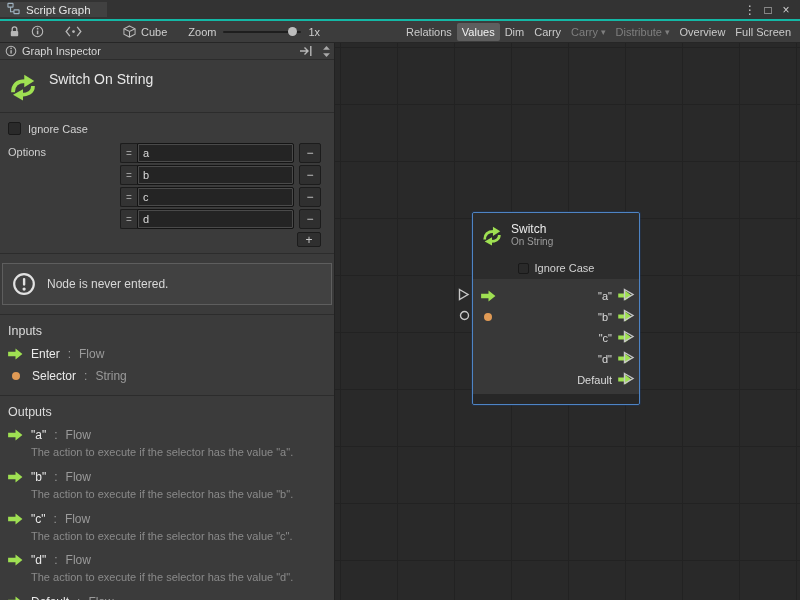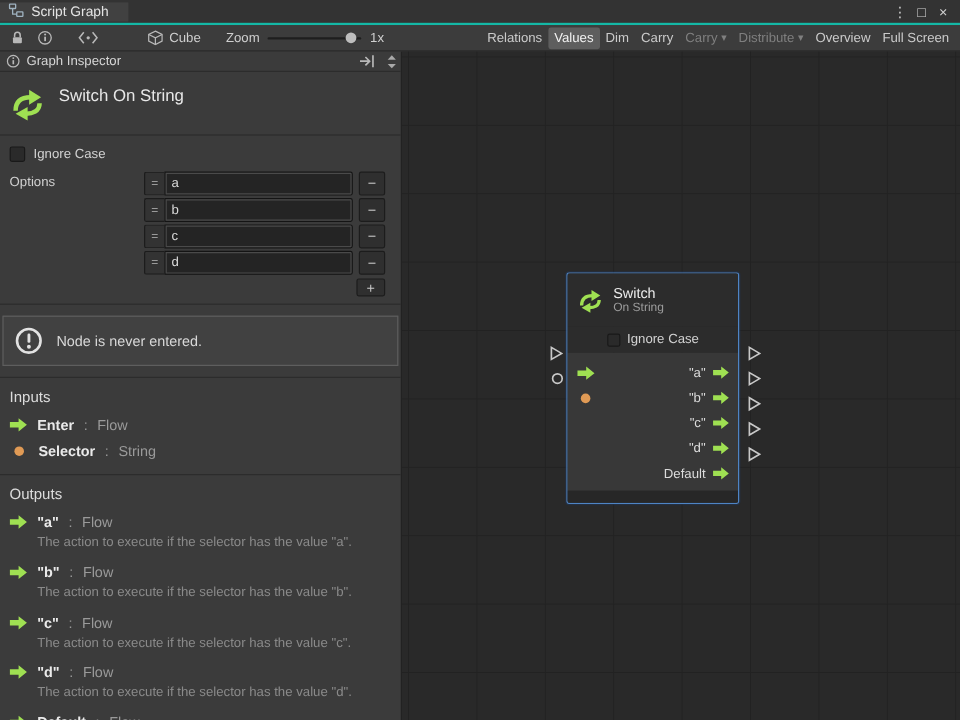--- a/index.html
+++ b/index.html
@@ -45,33 +45,33 @@
   .opt-row{display:flex;align-items:stretch;height:20px;margin-bottom:2px}
   .opt-handle{width:17px;display:flex;align-items:center;justify-content:center;color:#9a9a9a;background:#333;border:1px solid #1c1c1c;border-right:none;border-radius:2px 0 0 2px;font-size:10px}
   .opt-input{flex:1;min-width:0;background:#242424;border:1px solid #141414;outline:1px solid #4a4a4a;outline-offset:-2px;color:#dadada;font-family:inherit;font-size:11px;padding:0 5px;border-radius:0 2px 2px 0}
   .opt-minus{width:22px;margin-left:5px;background:#2f2f2f;border:1px solid #1c1c1c;border-radius:2px;color:#c8c8c8;display:flex;align-items:center;justify-content:center;font-size:12px}
   .opt-add-row{display:flex;justify-content:flex-end;margin-top:3px}
   .opt-add{width:24px;height:15px;background:#2f2f2f;border:1px solid #1c1c1c;border-radius:2px;color:#c8c8c8;display:flex;align-items:center;justify-content:center;font-size:12px}
   .warn-wrap{padding:9px 2px}
   .warn-box{border:1px solid #5e5e5e;background:#414141;display:flex;align-items:center;gap:11px;padding:8px 9px;min-height:40px;color:#d8d8d8;font-size:12px}
   .section-header{padding:9px 8px 5px;color:#dcdcdc;font-size:12.5px;font-weight:400}
   .port-item{display:flex;align-items:center;gap:8px;padding:4px 8px;font-size:12px}
-  .port-name{font-weight:700;color:#eaeaea}
+  .port-name{font-weight:400;color:#eaeaea}
   .port-sep{color:#9a9a9a}
   .port-type{color:#9a9a9a}
   .port-desc{color:#8a8a8a;font-size:11px;padding:0 8px 6px 31px;line-height:1.25}
   .string-dot{width:8px;height:8px;border-radius:50%;background:#e09a55;margin:0 4px}
 
   
   .canvas{flex:1;position:relative;background-color:#292929;
     background-image:linear-gradient(#222 1px,transparent 1px),linear-gradient(90deg,#222 1px,transparent 1px);
     background-size:57px 57px;background-position:5px 4px}
 
   
-  .node{position:absolute;left:137px;top:184px;width:144px;border:1px solid #4e84c4;border-radius:2px;box-shadow:0 0 0 1px rgba(30,60,110,.35)}
+  .node{position:absolute;left:137px;top:169px;width:168px;border:1px solid #4e84c4;border-radius:2px;box-shadow:0 0 0 1px rgba(30,60,110,.35)}
   .node-header{background:#2c2c2c;display:flex;align-items:center;gap:8px;padding:0 8px;height:44px;border-radius:2px 2px 0 0}
   .node-title{font-size:12px;color:#ececec;line-height:1.2}
   .node-subtitle{font-size:10px;color:#9c9c9c;line-height:1.2}
   .node-ignore{background:#2c2c2c;display:flex;align-items:center;justify-content:center;gap:6px;height:22px;color:#d2d2d2;font-size:11px}
   .checkbox.small{width:11px;height:11px}
   .node-body{background:#383838;padding:6px 0 4px}
   .node-row{position:relative;height:21px;display:flex;align-items:center;justify-content:flex-end;gap:6px;padding-right:7px;font-size:11px;color:#dcdcdc}
   .inport{position:absolute;left:8px;top:50%;transform:translateY(-50%);display:flex}
   .node-footer{height:10px;background:#272727;border-radius:0 0 2px 2px}
   .ext-port{position:absolute}

